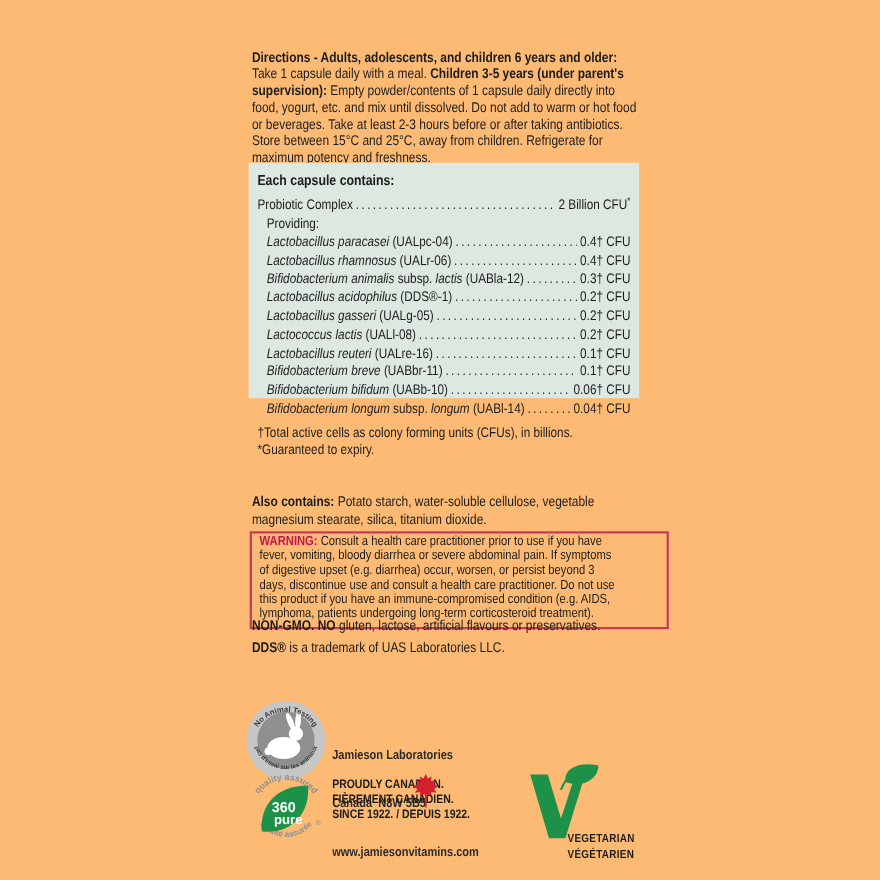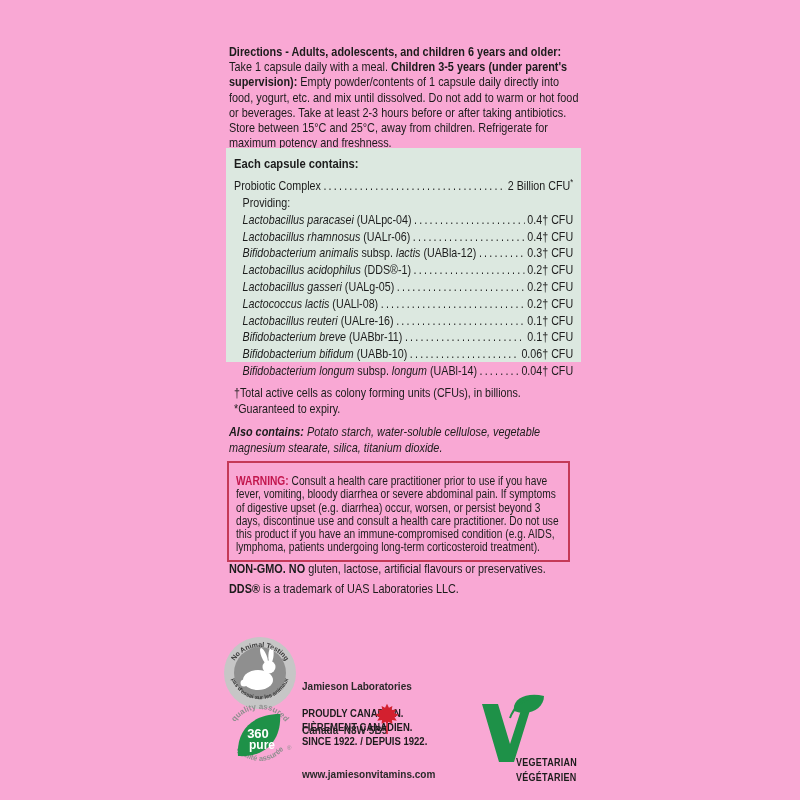--- a/index.html
+++ b/index.html
@@ -2,21 +2,21 @@
 <html style="--panel-bg: #dce8e0; --warning-accent: #c2164d; --warning-border: #c43a58; --text: #1c1c1c;"><head>
 <meta charset="utf-8">
 <style>
   html,body{margin:0;padding:0;}
   body{
     width:800px;height:800px;background:#ffffff;
     font-family:"Liberation Sans", sans-serif;
     color:var(--text,#1c1c1c);
     -webkit-font-smoothing:antialiased;
   }
-  .page{position:relative;width:800px;height:800px;overflow:hidden;background:#f9a8d4;}
+  .page{position:relative;width:800px;height:800px;overflow:hidden;background:#fdba74;}
   .b{font-weight:bold;}
   
   .cx{transform:scaleX(0.85);transform-origin:0 0;}
 
   .directions{position:absolute;left:229px;top:44px;width:356px;}
   .directions p{margin:0;font-size:12.8px;line-height:15.2px;width:418px;}
 
   .panel{position:absolute;left:226px;top:148px;width:355px;height:214px;
          background:var(--panel-bg,#dce8e0);padding:7px 8px;box-sizing:border-box;}
   .panel-inner{width:399px;}
@@ -26,25 +26,25 @@
   .rows-indent .ing-row{padding-left:10px;}
   .ing-name{white-space:pre;}
   .ing-name i{font-style:italic;}
   .leader{flex:1;overflow:hidden;white-space:nowrap;margin:0 3px;}
   .leader::before{content:".....................................................................................";letter-spacing:2.6px;font-size:12.6px;}
   .ing-val{white-space:nowrap;}
   .ing-val sup{font-size:70%;}
   .footnote{font-size:12.6px;line-height:16.2px;}
   .footnote.first{margin-top:5px;}
 
-  .also{position:absolute;left:229px;top:424px;width:356px;font-style:italic;}
+  .also{position:absolute;left:229px;top:448px;width:356px;}
   .also p{margin:0;font-size:12.8px;line-height:15.8px;width:418px;}
 
-  .warnbox{position:absolute;left:227px;top:461px;width:343px;box-sizing:border-box;
-           border:2px solid var(--warning-border,#c43a58);padding:12px 7px 5px 7px;}
+  .warnbox{position:absolute;left:227px;top:483px;width:381px;box-sizing:border-box;
+           border:2px solid var(--warning-border,#c43a58);padding:0 7px 5px 7px;}
   .warnbox p{margin:0;font-size:12px;line-height:13.3px;width:388px;}
   .warnlead{color:var(--warning-accent,#c2164d);font-weight:bold;}
 
   .claim{position:absolute;left:229px;width:356px;}
   .claim p{margin:0;font-size:12.8px;line-height:15px;width:418px;}
   .claim1{top:561px;}
   .claim2{top:581px;}
 
   .truid{position:absolute;left:228px;top:600px;width:356px;}
   .truid .cx{width:418px;text-align:center;font-size:12.8px;line-height:16.5px;}

